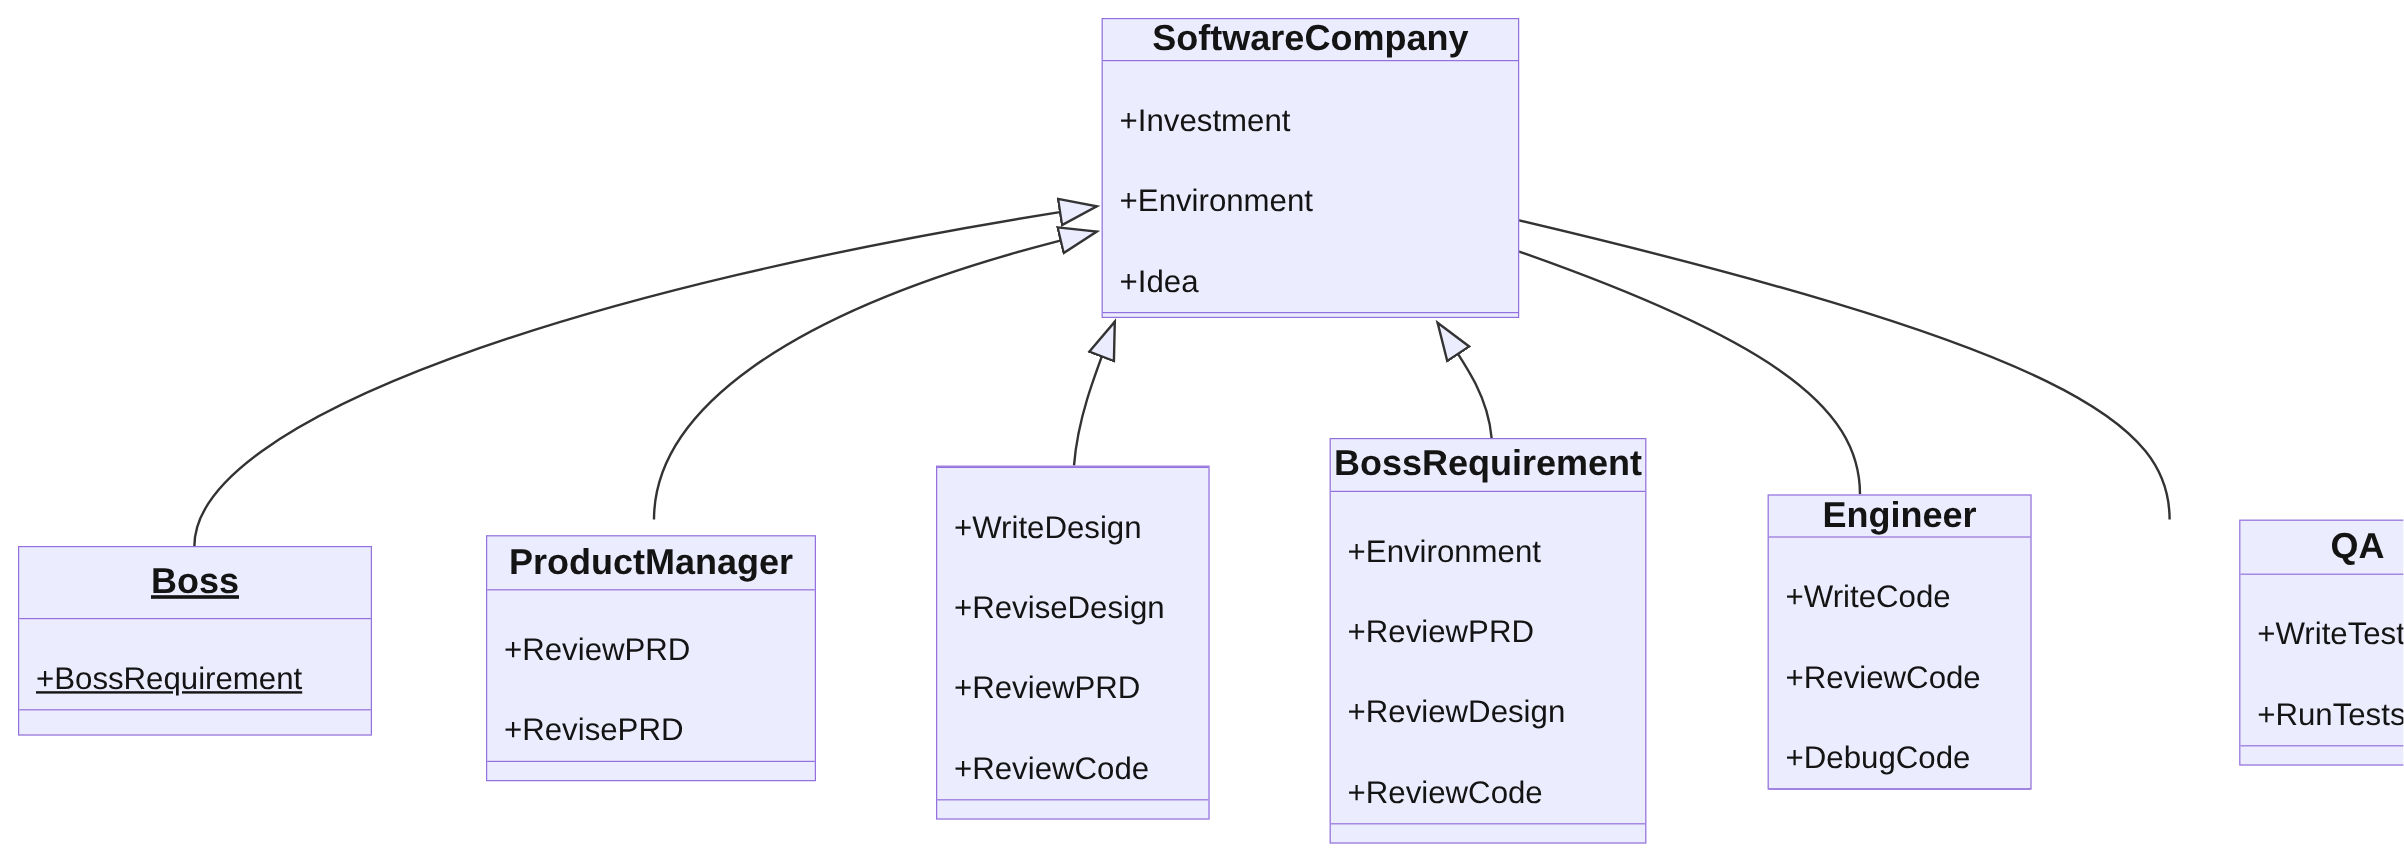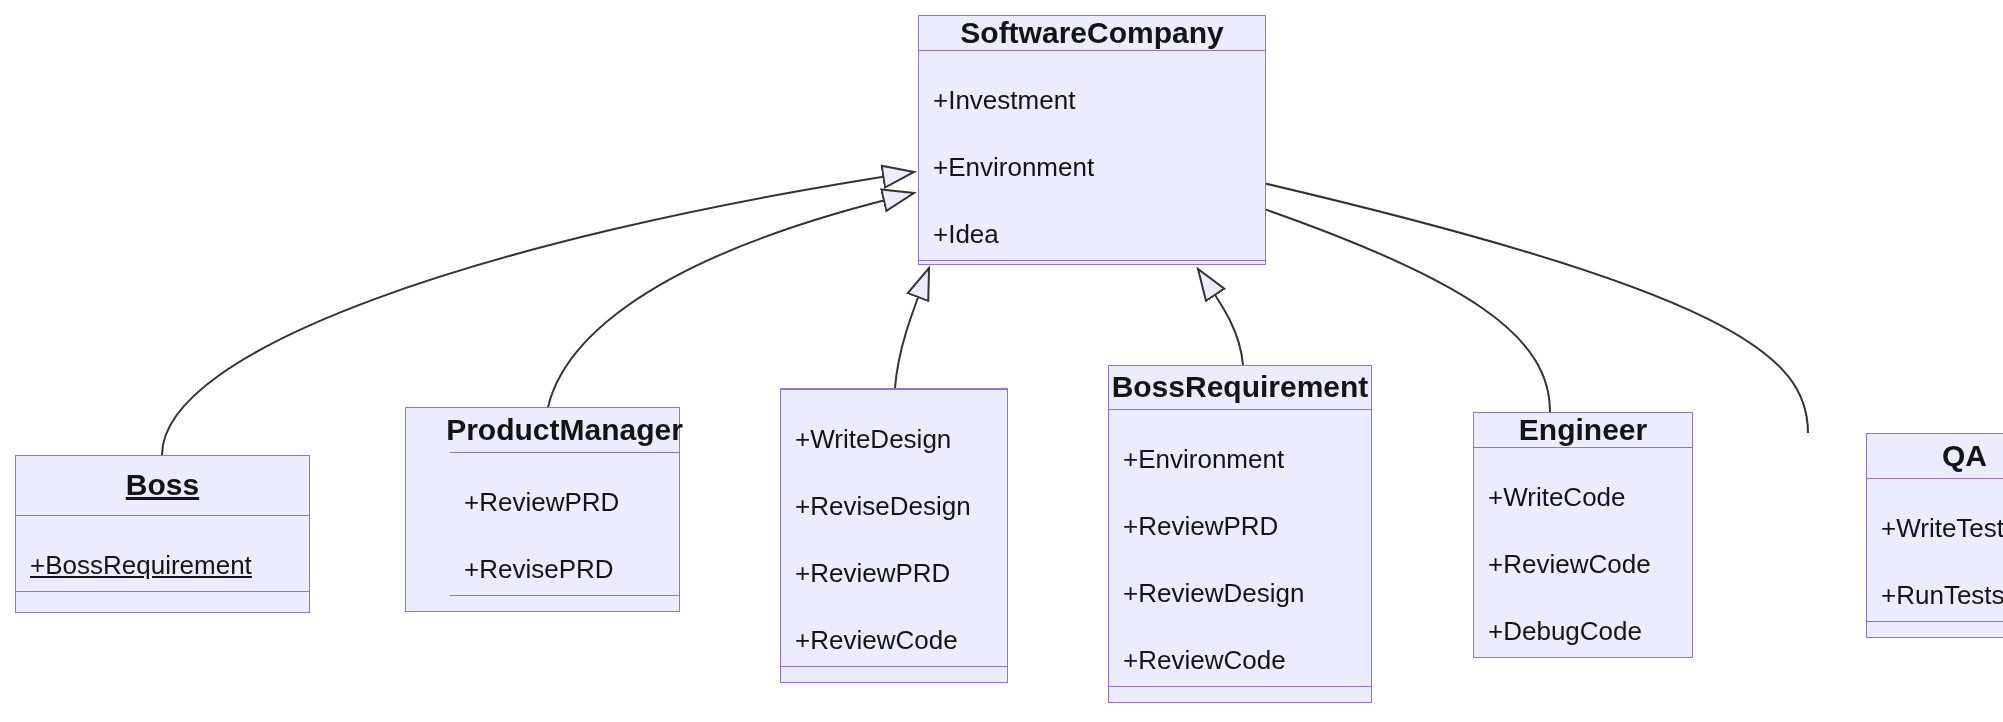--- a/index.html
+++ b/index.html
@@ -96,21 +96,21 @@
   </div>
 
   <div class="uml-class" style="left:15px; top:455px; width:295px; height:158px;text-decoration:underline;">
     <div class="uml-title">Boss</div>
     <div class="uml-attrs">
       <div class="uml-attr">+BossRequirement</div>
     </div>
     <div class="uml-methods"></div>
   </div>
 
-  <div class="uml-class" style="left:405px; top:407px; width:275px; height:205px;padding-left:44px;">
+  <div class="uml-class" style="left:405px; top:446px; width:275px; height:205px;">
     <div class="uml-title">ProductManager</div>
     <div class="uml-attrs">
       <div class="uml-attr">+ReviewPRD</div>
       <div class="uml-attr">+RevisePRD</div>
     </div>
     <div class="uml-methods"></div>
   </div>
 
   <div class="uml-class" style="left:780px; top:388px; width:228px; height:295px;">
     <div class="uml-attrs">

